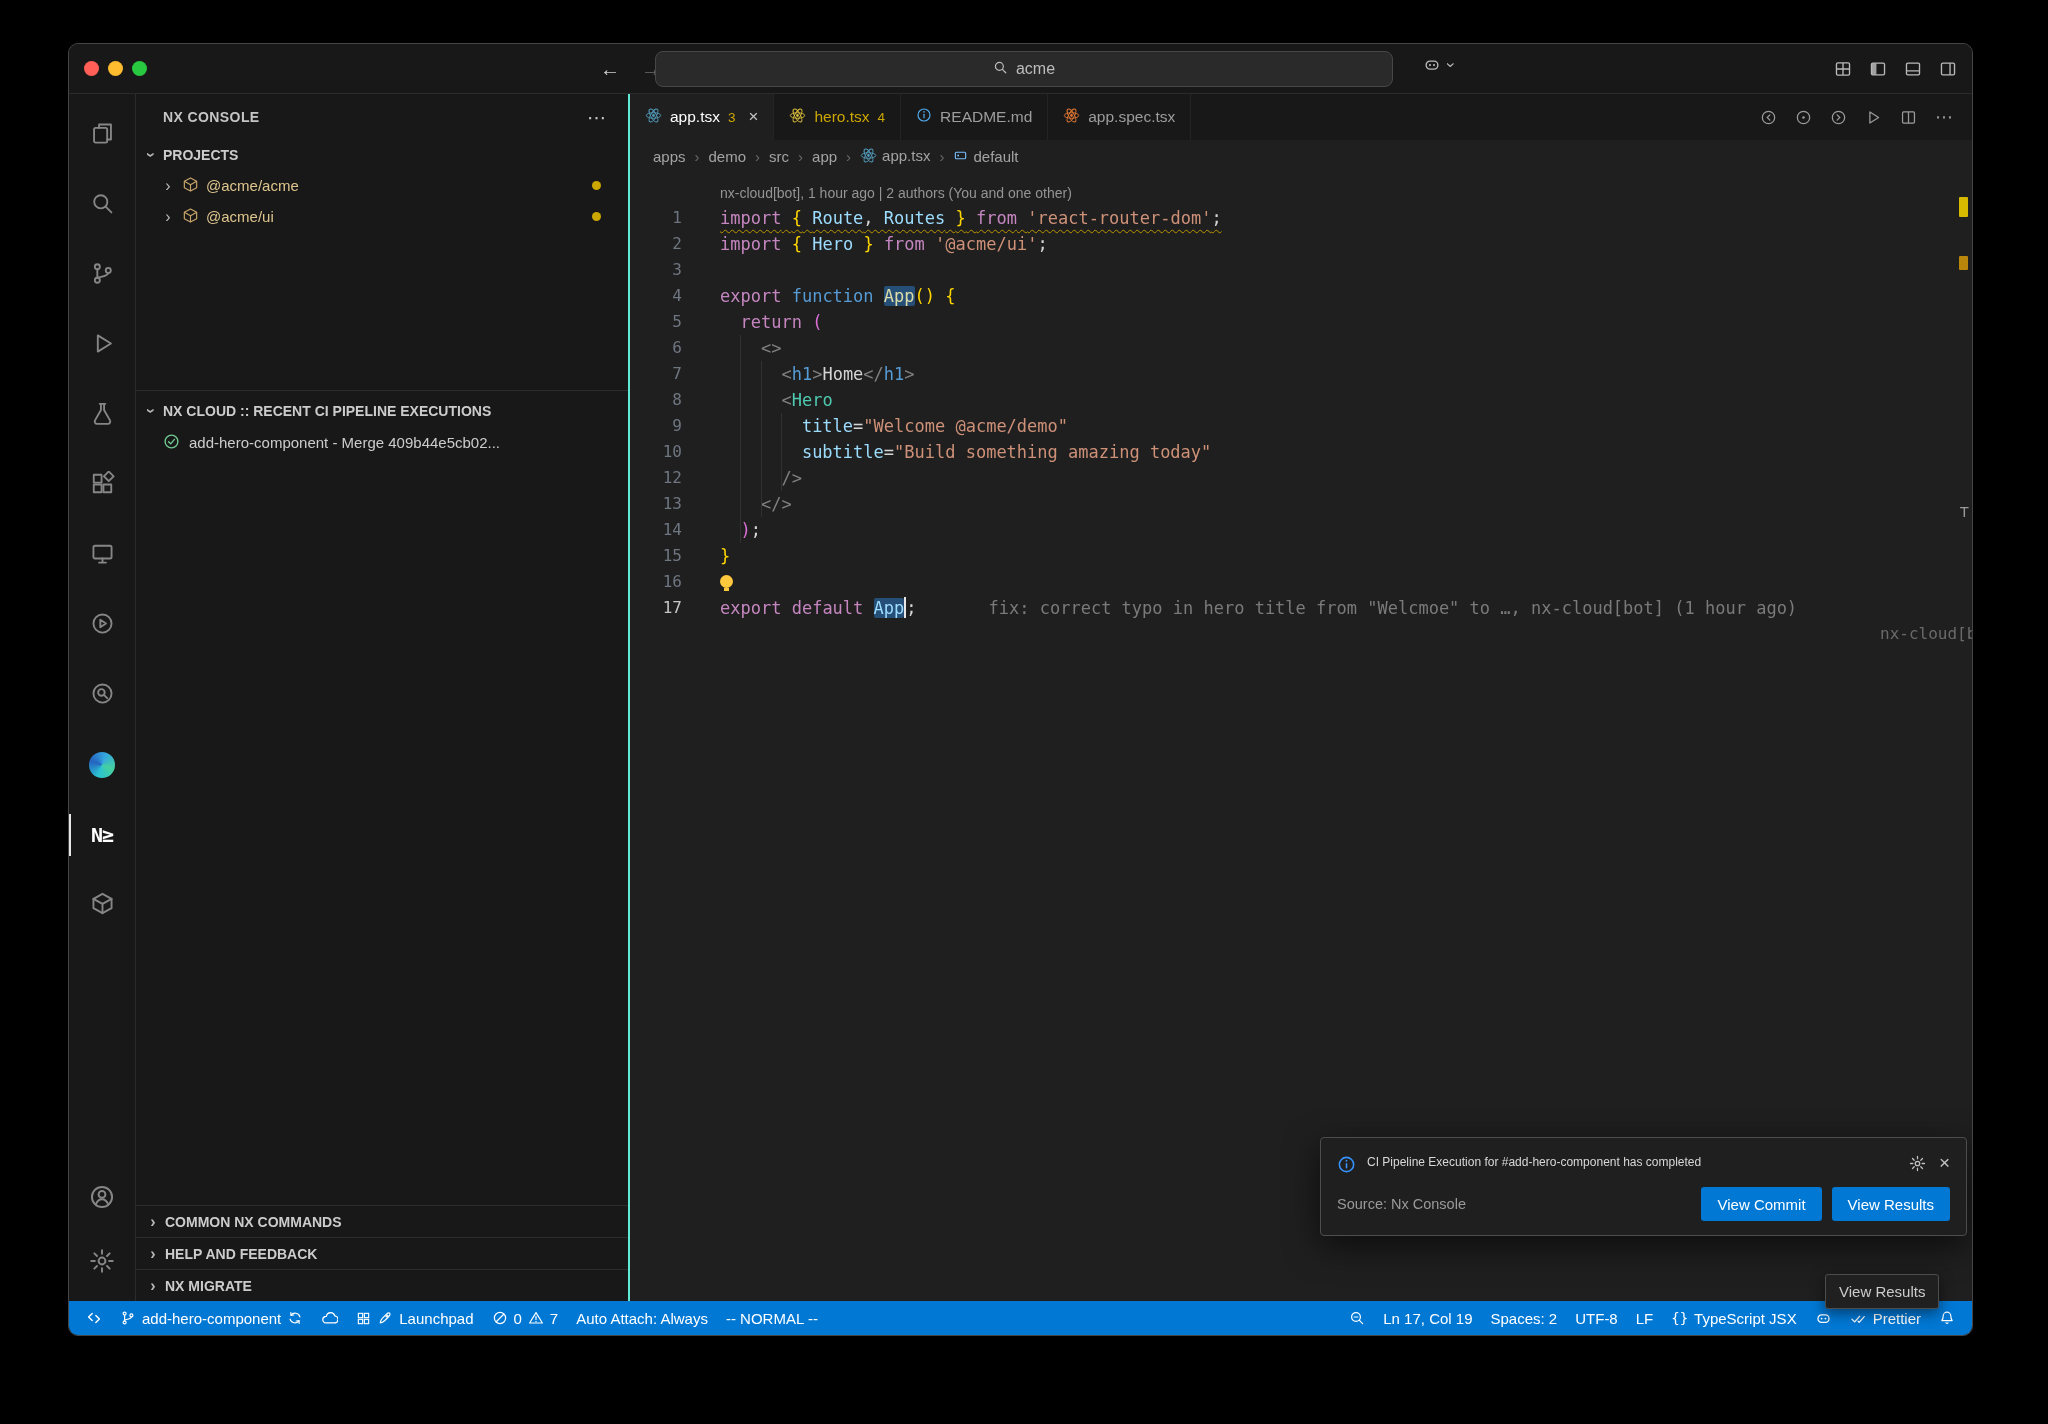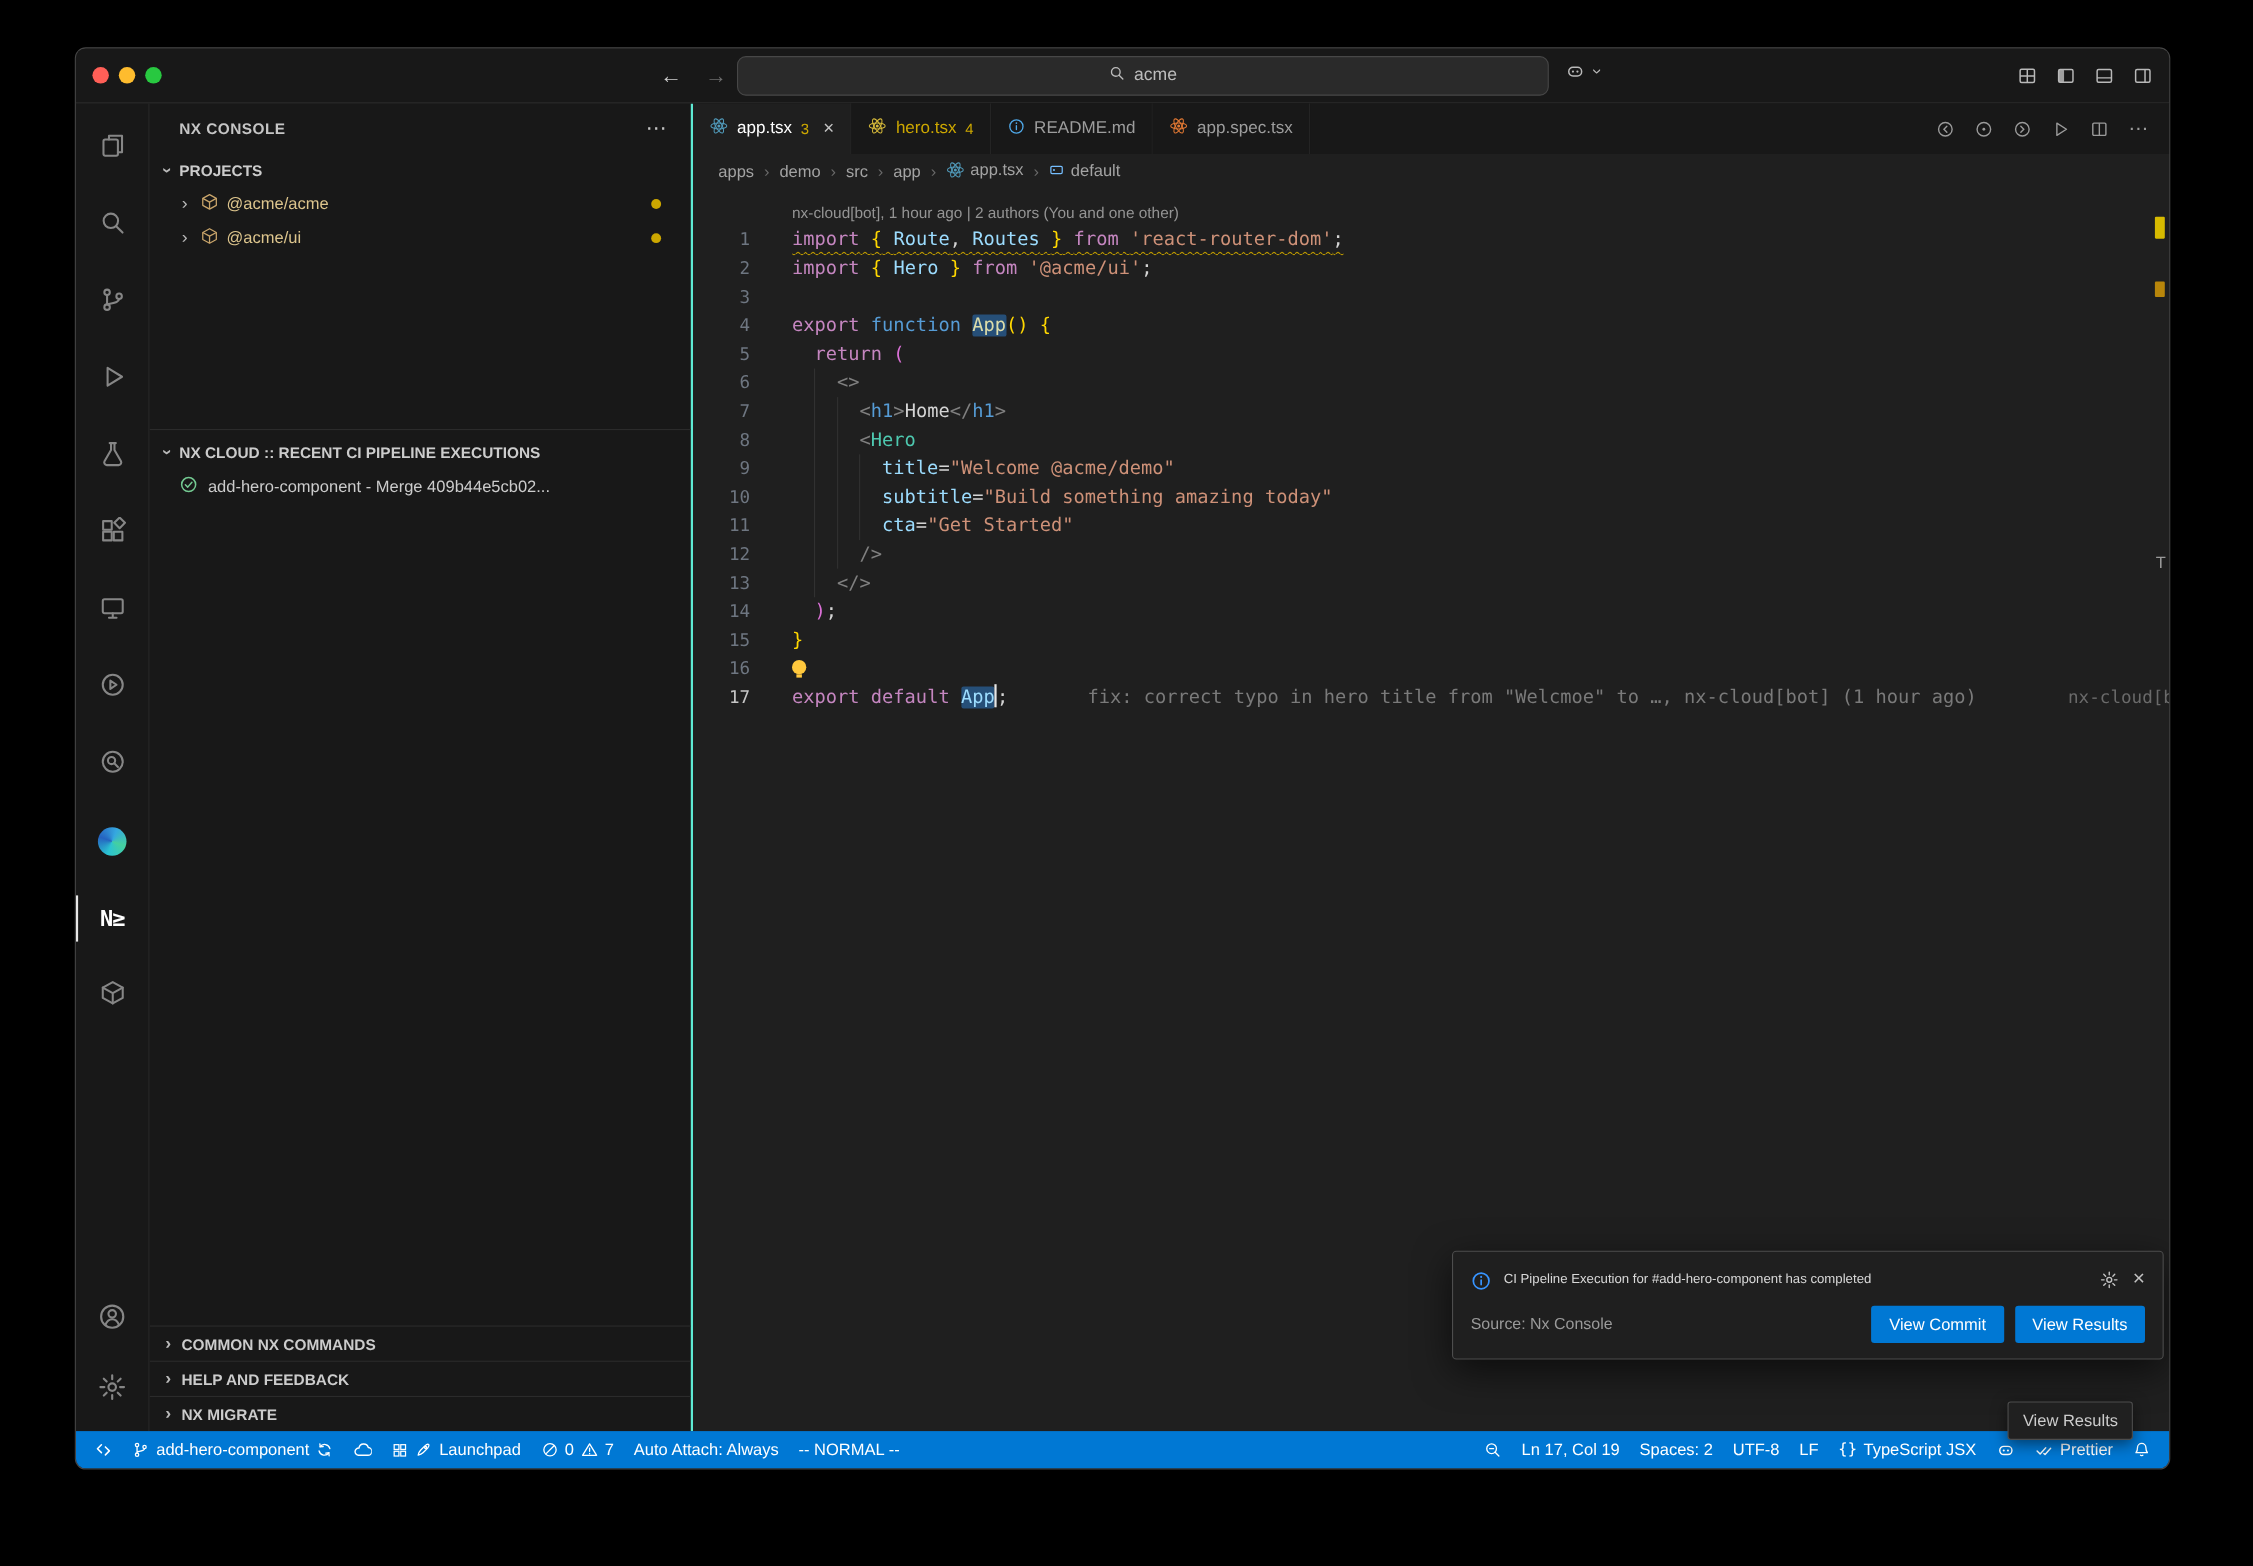--- a/index.html
+++ b/index.html
@@ -9,21 +9,21 @@
     border:1px solid #454545;border-radius:10px;overflow:hidden;display:flex;flex-direction:column;
     box-shadow:0 24px 80px rgba(0,0,0,.75)}
 
   
   .titlebar{height:50px;flex:0 0 auto;background:#181818;border-bottom:1px solid #2b2b2b;position:relative}
   .traffic{position:absolute;left:15px;top:17px;display:flex;gap:9px}
   .light{width:15px;height:15px;border-radius:50%}
   .light.red{background:#ff5f57}.light.yellow{background:#febc2e}.light.green{background:#28c840}
   .nav-arrows{position:absolute;left:531px;top:0;height:50px;display:flex;align-items:center;gap:21px;font-size:20px;color:#cfcfcf}
   .nav-arrows .fwd{color:#6d6d6d}
-  .cmd-center{position:absolute;left:601px;top:7px;width:738px;height:36px;background:#2a2a2a;border:1px solid #474747;
+  .cmd-center{position:absolute;left:586px;top:7px;width:738px;height:36px;background:#2a2a2a;border:1px solid #474747;
     border-radius:8px;display:flex;align-items:center;justify-content:center;gap:8px;color:#bcbcbc;font-size:16px}
   .copilot-box{position:absolute;left:1354px;top:12px;display:flex;align-items:center;gap:3px;color:#b9b9b9}
   .tb-right{position:absolute;right:15px;top:0;height:50px;display:flex;align-items:center;gap:17px;color:#b9b9b9}
   .tb-right .ic, .copilot-box .ic{display:flex}
 
   
   .main{flex:1;display:flex;min-height:0}
 
   .activitybar{width:67px;flex:0 0 auto;background:#181818;border-right:1px solid #2b2b2b;display:flex;flex-direction:column;align-items:center;padding-top:6px}
   .ab-item{width:67px;height:70px;display:flex;align-items:center;justify-content:center;color:#868686;position:relative;cursor:pointer}
@@ -445,21 +445,20 @@
             <div class="code-line"><span class="gutter">1</span><span class="code-text"><span class="wavy"><span class="tk-kw">import</span><span class="tk-pl"> </span><span class="tk-br">{</span><span class="tk-pl"> </span><span class="tk-id">Route</span><span class="tk-pl">, </span><span class="tk-id">Routes</span><span class="tk-pl"> </span><span class="tk-br">}</span><span class="tk-pl"> </span><span class="tk-kw">from</span><span class="tk-pl"> </span><span class="tk-str">'react-router-dom'</span><span class="tk-pl">;</span></span></span></div>
             <div class="code-line"><span class="gutter">2</span><span class="code-text"><span class="tk-kw">import</span><span class="tk-pl"> </span><span class="tk-br">{</span><span class="tk-pl"> </span><span class="tk-id">Hero</span><span class="tk-pl"> </span><span class="tk-br">}</span><span class="tk-pl"> </span><span class="tk-kw">from</span><span class="tk-pl"> </span><span class="tk-str">'@acme/ui'</span><span class="tk-pl">;</span></span></div>
             <div class="code-line"><span class="gutter">3</span><span class="code-text"></span></div>
             <div class="code-line"><span class="gutter">4</span><span class="code-text"><span class="tk-kw">export</span><span class="tk-pl"> </span><span class="tk-decl">function</span><span class="tk-pl"> </span><span class="tk-fn hl">App</span><span class="tk-br">()</span><span class="tk-pl"> </span><span class="tk-br">{</span></span></div>
             <div class="code-line"><span class="gutter">5</span><span class="code-text"><span class="tk-pl">  </span><span class="tk-kw">return</span><span class="tk-pl"> </span><span class="tk-br2">(</span></span></div>
             <div class="code-line"><span class="gutter">6</span><span class="code-text"><span class="tk-pl">    </span><span class="tk-ang">&lt;&gt;</span></span></div>
             <div class="code-line"><span class="gutter">7</span><span class="code-text"><span class="tk-pl">      </span><span class="tk-ang">&lt;</span><span class="tk-tag">h1</span><span class="tk-ang">&gt;</span><span class="tk-pl">Home</span><span class="tk-ang">&lt;/</span><span class="tk-tag">h1</span><span class="tk-ang">&gt;</span></span></div>
             <div class="code-line"><span class="gutter">8</span><span class="code-text"><span class="tk-pl">      </span><span class="tk-ang">&lt;</span><span class="tk-comp">Hero</span></span></div>
             <div class="code-line"><span class="gutter">9</span><span class="code-text"><span class="tk-pl">        </span><span class="tk-id">title</span><span class="tk-pl">=</span><span class="tk-str">"Welcome @acme/demo"</span></span></div>
             <div class="code-line"><span class="gutter">10</span><span class="code-text"><span class="tk-pl">        </span><span class="tk-id">subtitle</span><span class="tk-pl">=</span><span class="tk-str">"Build something amazing today"</span></span></div>
-            <div class="code-line"><span class="gutter">11</span><span class="code-text"><span class="tk-pl">        </span><span class="tk-id">cta</span><span class="tk-pl">=</span><span class="tk-str">"Get Started"</span></span></div>
             <div class="code-line"><span class="gutter">12</span><span class="code-text"><span class="tk-pl">      </span><span class="tk-ang">/&gt;</span></span></div>
             <div class="code-line"><span class="gutter">13</span><span class="code-text"><span class="tk-pl">    </span><span class="tk-ang">&lt;/&gt;</span></span></div>
             <div class="code-line"><span class="gutter">14</span><span class="code-text"><span class="tk-pl">  </span><span class="tk-br2">)</span><span class="tk-pl">;</span></span></div>
             <div class="code-line"><span class="gutter">15</span><span class="code-text"><span class="tk-br">}</span></span></div>
             <div class="code-line"><span class="gutter">16</span><span class="code-text"><span class="tk-bulb"></span></span></div>
             <div class="code-line"><span class="gutter cur">17</span><span class="code-text"><span class="tk-kw">export</span><span class="tk-pl"> </span><span class="tk-kw">default</span><span class="tk-pl"> </span><span class="tk-id hl">App</span><span class="tk-cursor"></span><span class="tk-pl">;</span><span class="tk-blame">fix: correct typo in hero title from "Welcmoe" to …, nx-cloud[bot] (1 hour ago)</span></span></div>
           </div>
 
         <div class="indent-guide" style="left:110px;top:162px;height:208px"></div>
         <div class="indent-guide" style="left:131px;top:188px;height:156px"></div>

